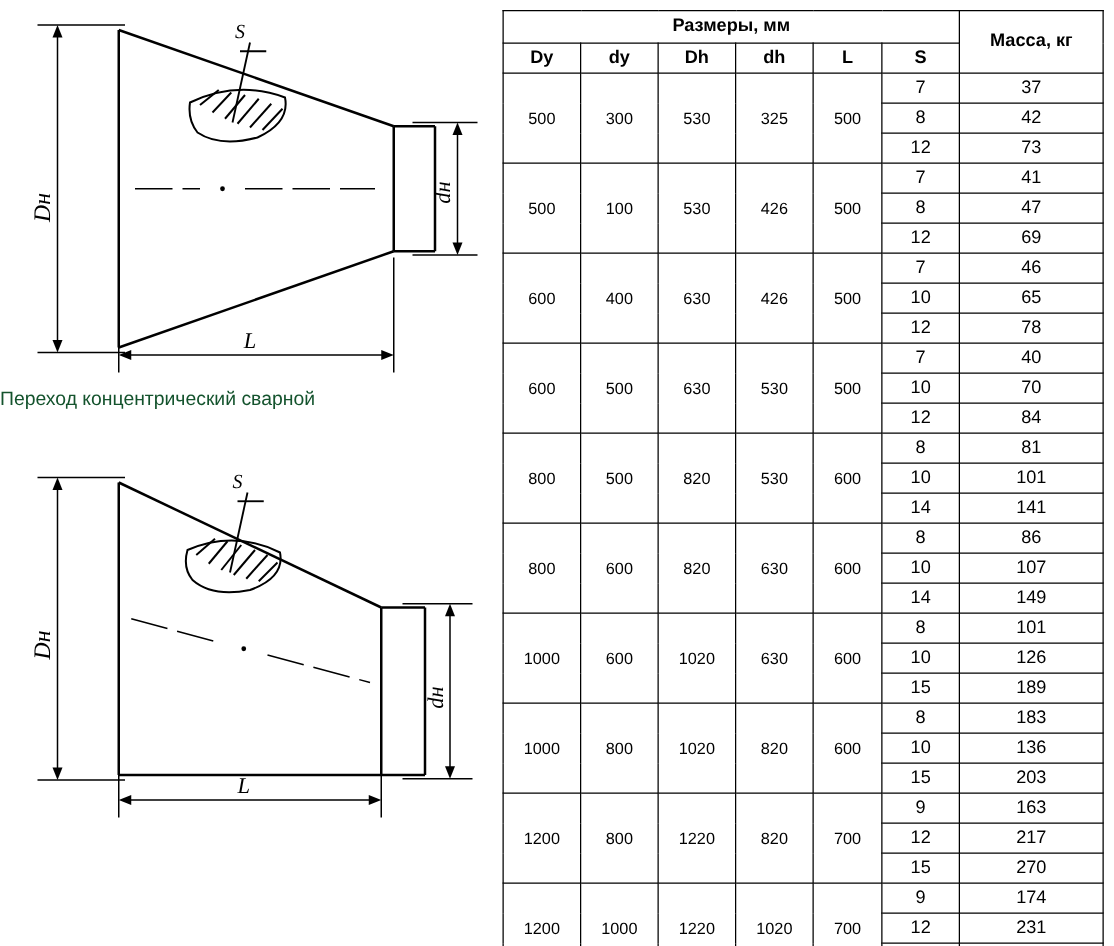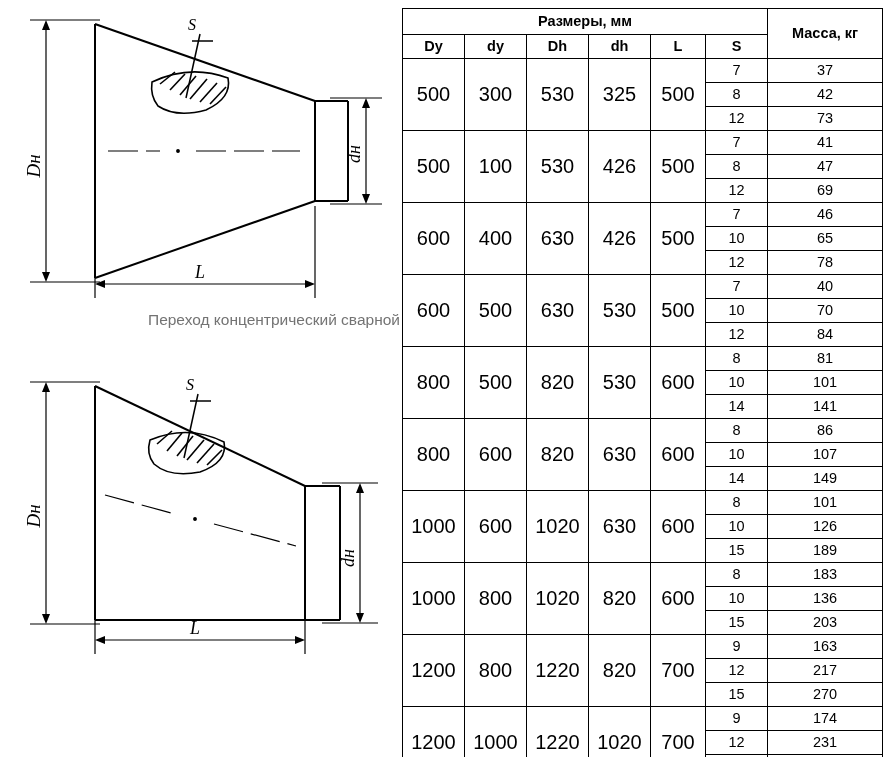--- a/index.html
+++ b/index.html
@@ -33,23 +33,23 @@
     position: absolute;
     left: 0;
     width: 400px;
   }
   .figure.concentric { top: 6px; height: 350px; }
   .figure.eccentric  { top: 368px; height: 340px; }
 
   .figure-caption {
     position: absolute;
     width: 400px;
-    text-align: right;
+    text-align: left;
     font-size: 15.5px;
-    color: #737373;
+    color: #14532d;
   }
   .figure.concentric .figure-caption { top: 305px; }
   .figure.eccentric  .figure-caption { top: 302px; }
 
   .fig-svg { display: block; }
 
   
   .table-wrap {
     position: absolute;
     left: 402px;
@@ -74,21 +74,21 @@
   }
   table.spec th {
     font-weight: bold;
     font-size: 14.5px;
   }
   table.spec th.group-head {
     height: 25px;
     line-height: 25px;
   }
   table.spec td.dim-cell {
-    font-size: 20px;
+    font-size: 13px;
     margin-left: 25px;
   }
   table.spec td.s-cell,
   table.spec td.mass-cell {
     font-size: 14.5px;
   }
   col.c-dy   { width: 62px; }
   col.c-dy2  { width: 62px; }
   col.c-dh   { width: 62px; }
   col.c-dh2  { width: 62px; }

